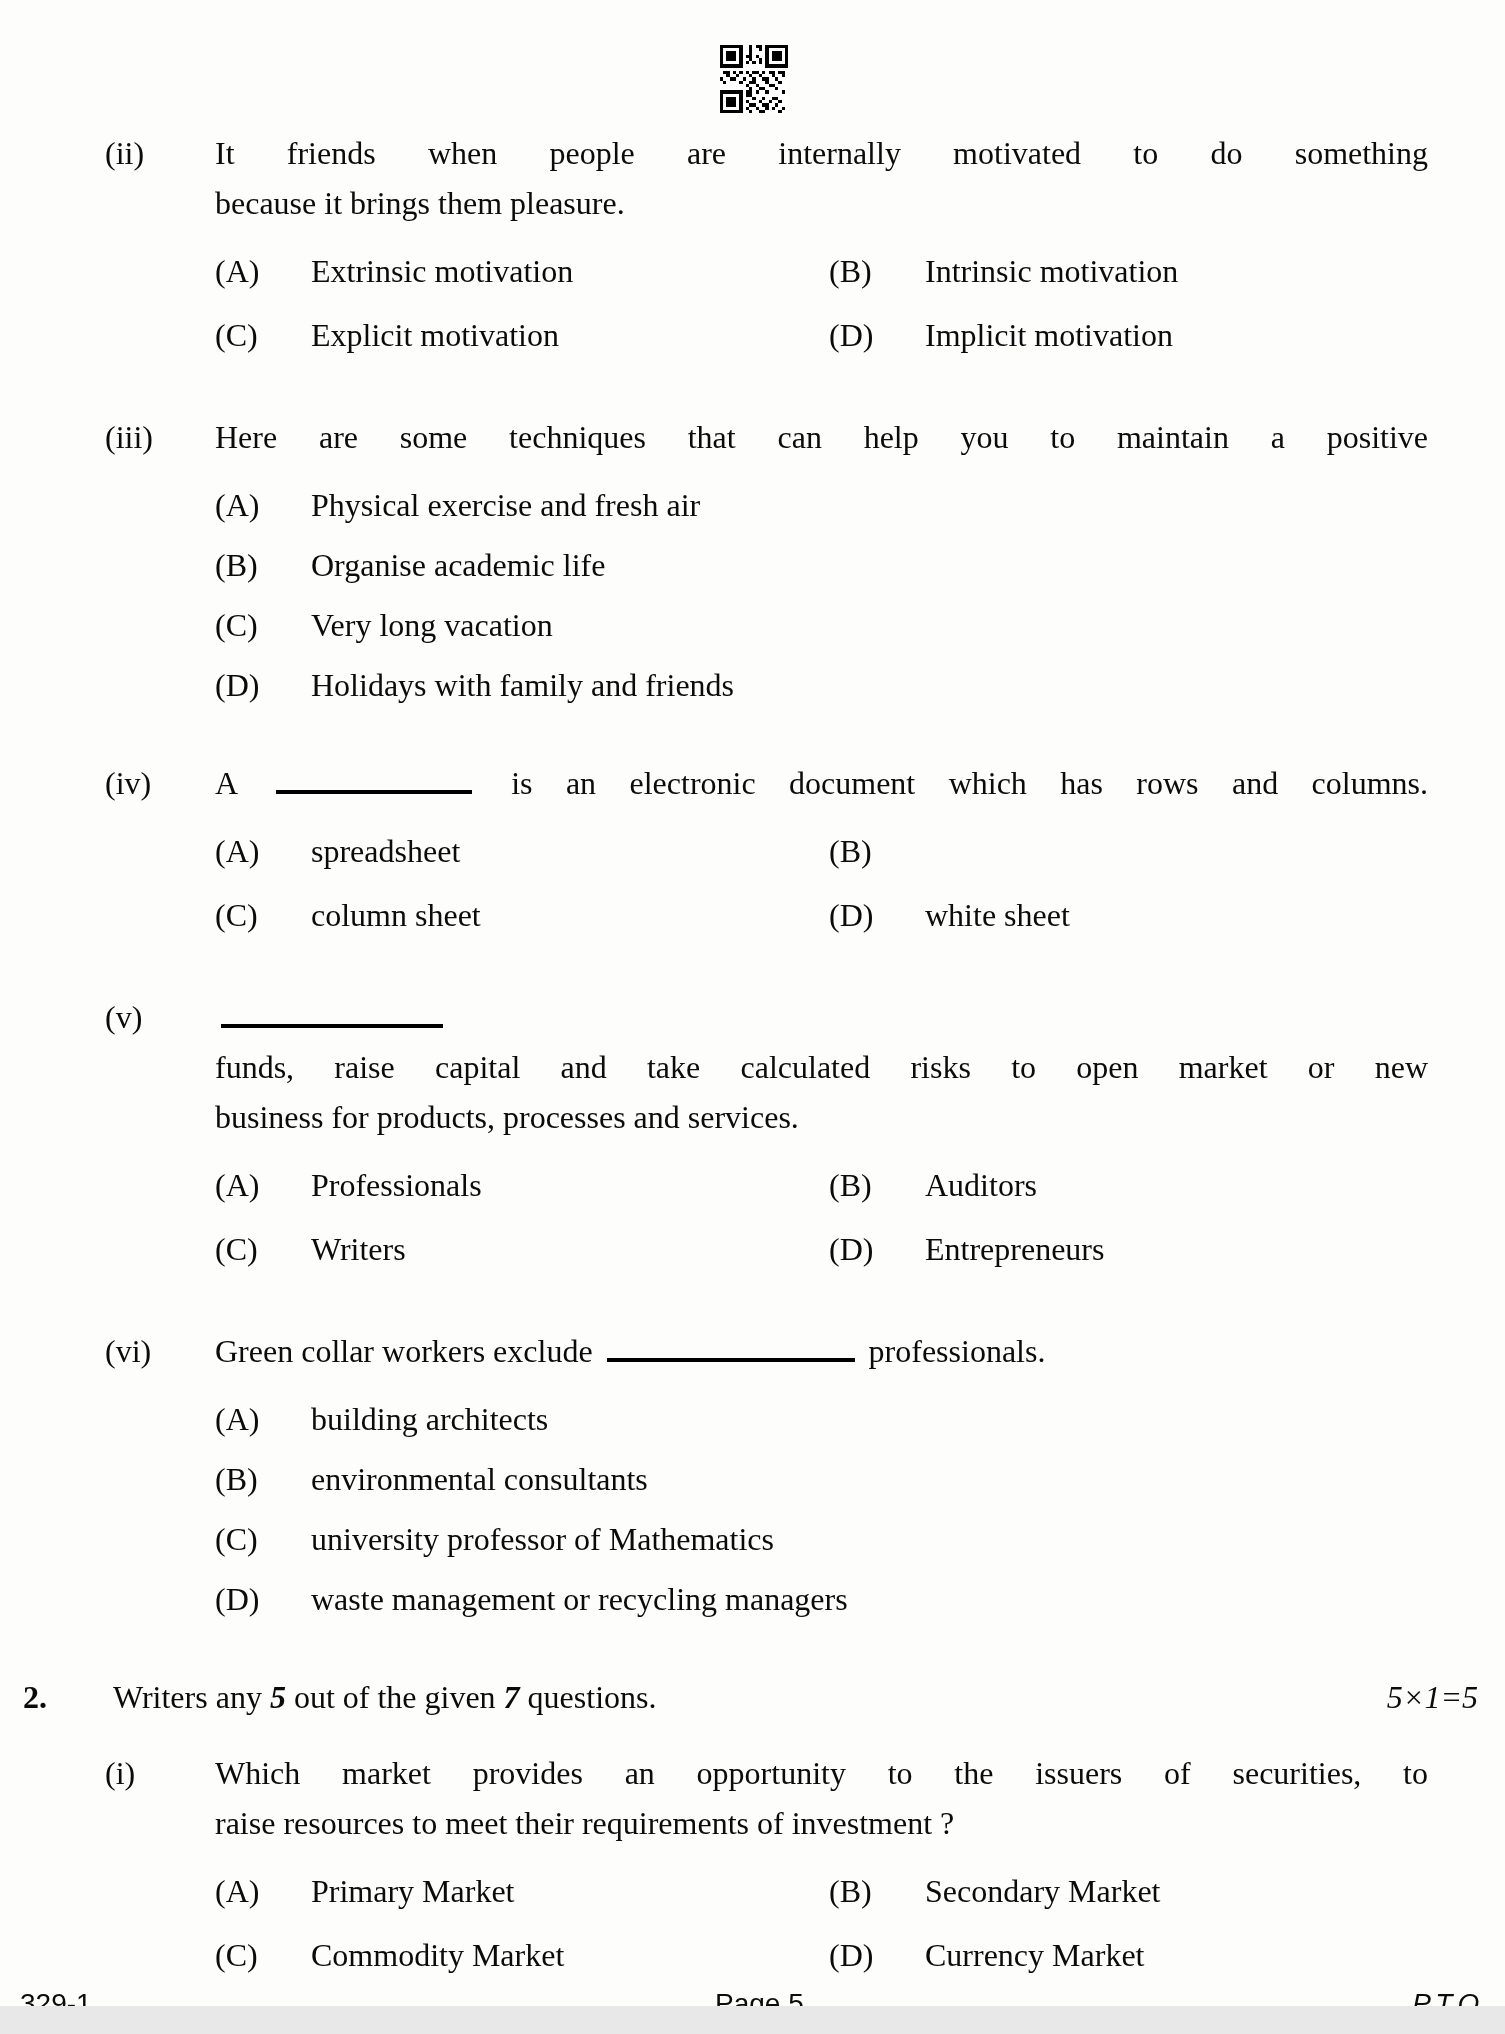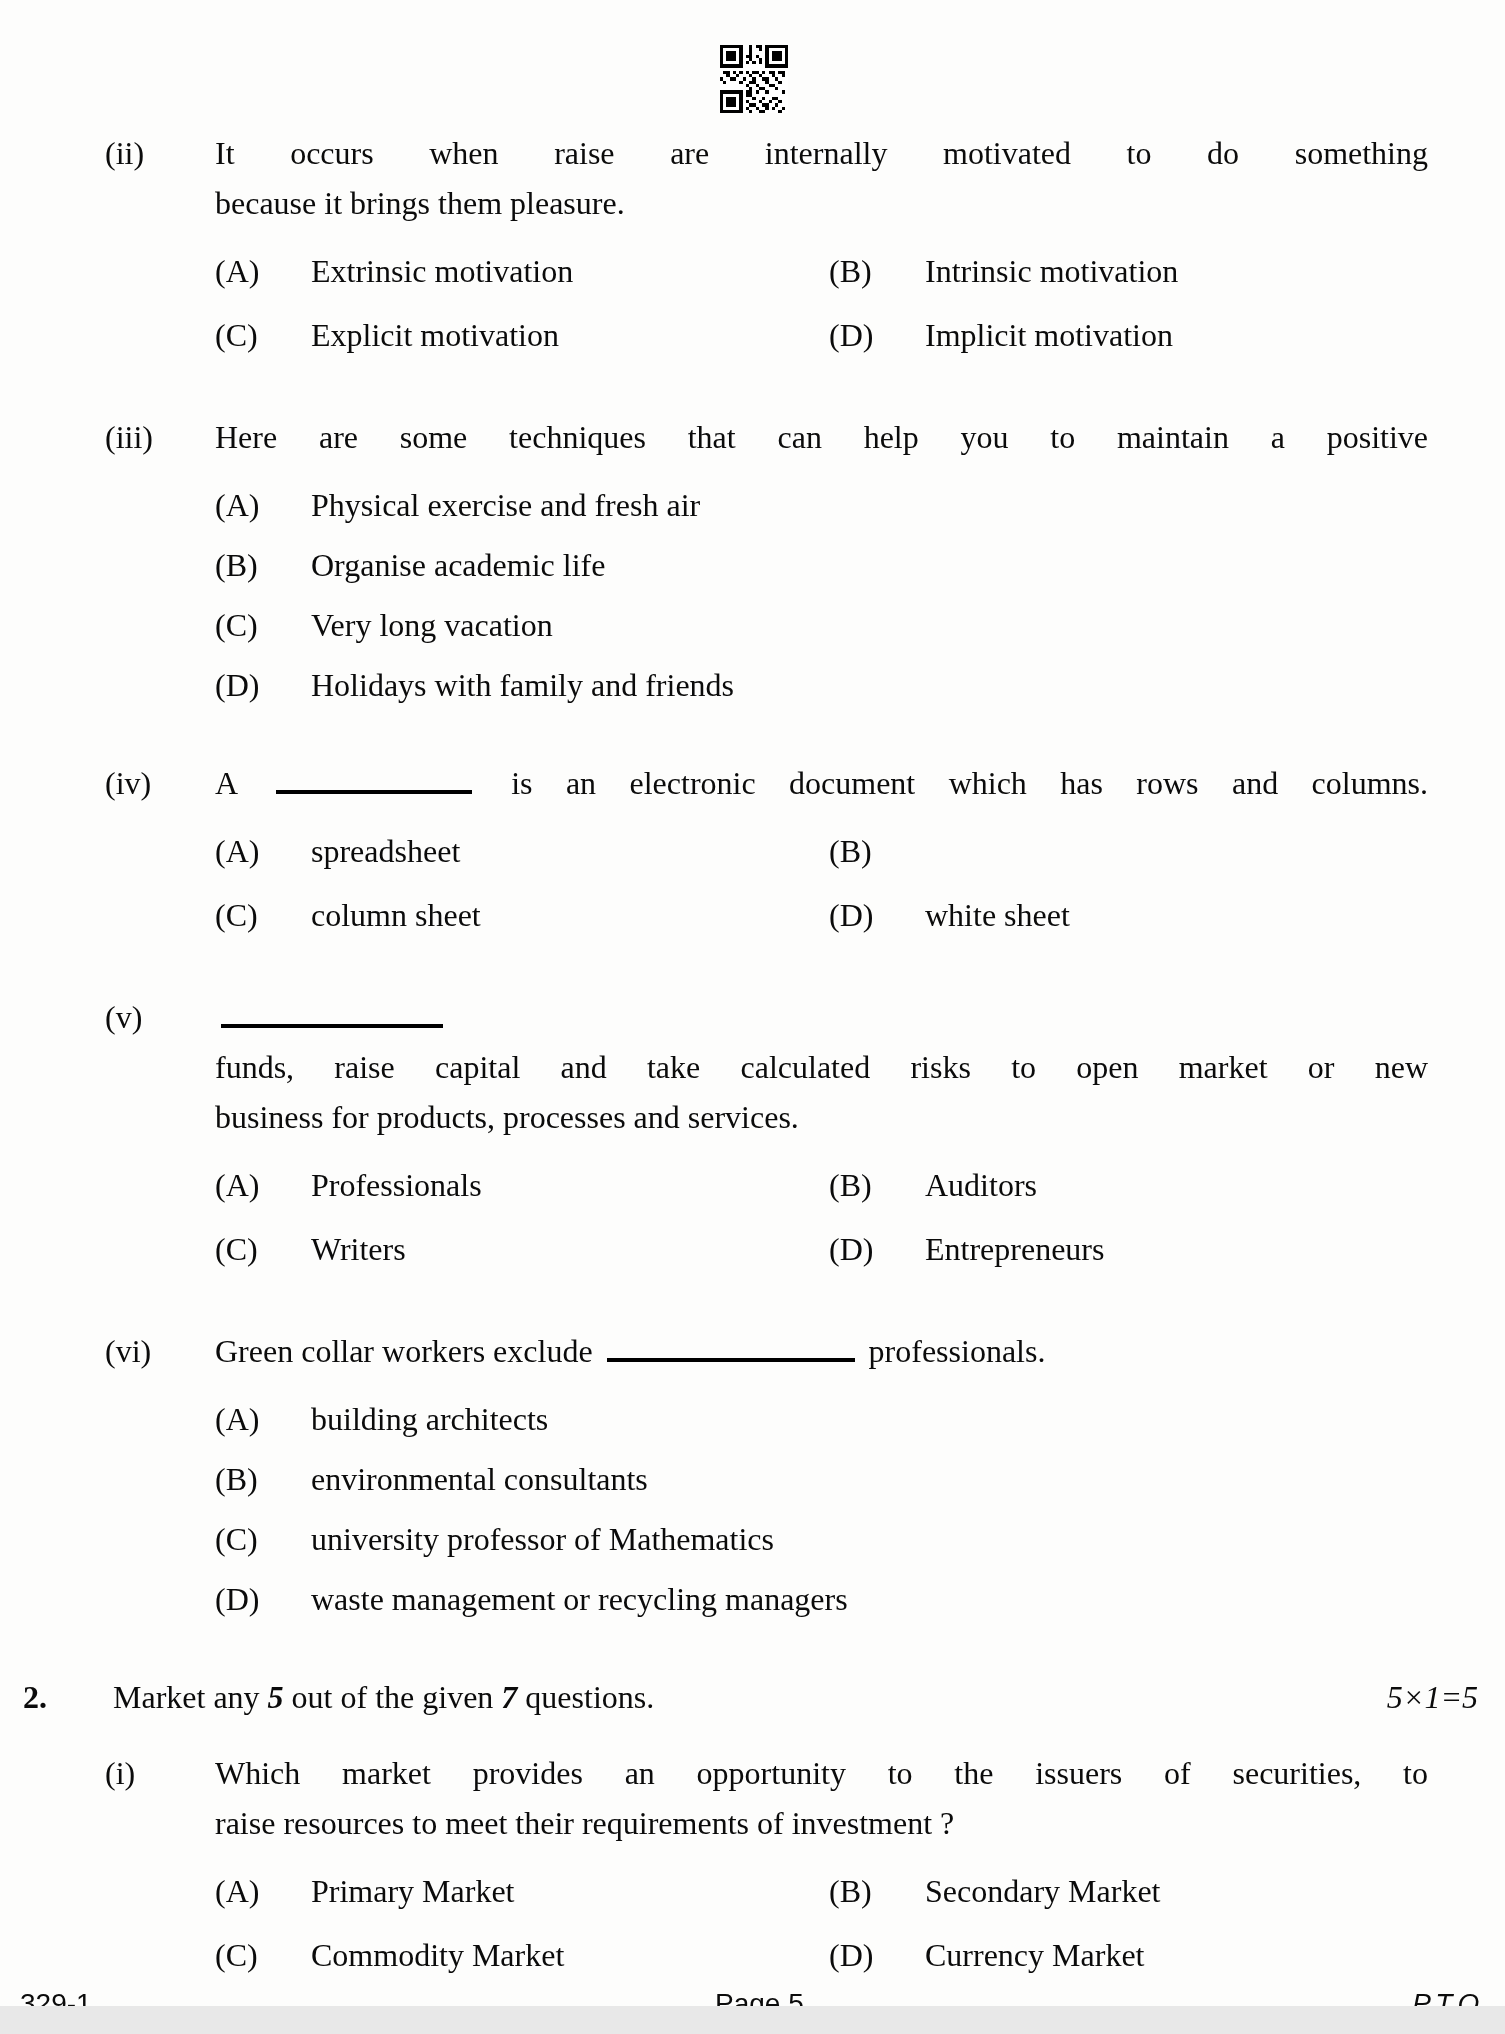--- a/index.html
+++ b/index.html
@@ -158,21 +158,21 @@
     </svg>
   </div>
 
   <div class="content">
 
     <section class="q">
       <div class="gutter"></div>
       <div class="qnum">(ii)</div>
       <div class="qbody">
         <div class="qtext">
-          <div class="jline">It occurs when raise are internally motivated to do something</div>
+          <div class="jline">It friends when people are internally motivated to do something</div>
           <div class="line">because it brings them pleasure.</div>
         </div>
         <div class="opt-row">
           <div class="opt">
             <span class="opt-label">(A)</span>
             <span class="opt-text">Extrinsic motivation</span>
           </div>
           <div class="opt col2">
             <span class="opt-label">(B)</span>
             <span class="opt-text">Intrinsic motivation</span>
@@ -303,21 +303,21 @@
           <div class="opt">
             <span class="opt-label">(D)</span>
             <span class="opt-text">waste management or recycling managers</span>
           </div>
         </div>
       </div>
     </section>
 
     <div class="s2head">
       <span class="s2num">2.</span>
-      <span class="s2text"><span>Market any</span> <span class="bnum">5</span> <span>out of the given</span> <span class="bnum">7</span> <span>questions.</span></span>
+      <span class="s2text"><span>Writers any</span> <span class="bnum">5</span> <span>out of the given</span> <span class="bnum">7</span> <span>questions.</span></span>
       <span class="s2marks">5×1=5</span>
     </div>
 
     <section class="q">
       <div class="gutter"></div>
       <div class="qnum">(i)</div>
       <div class="qbody">
         <div class="qtext">
           <div class="jline">Which market provides an opportunity to the issuers of securities, to</div>
           <div class="line">raise resources to meet their requirements of investment ?</div>

